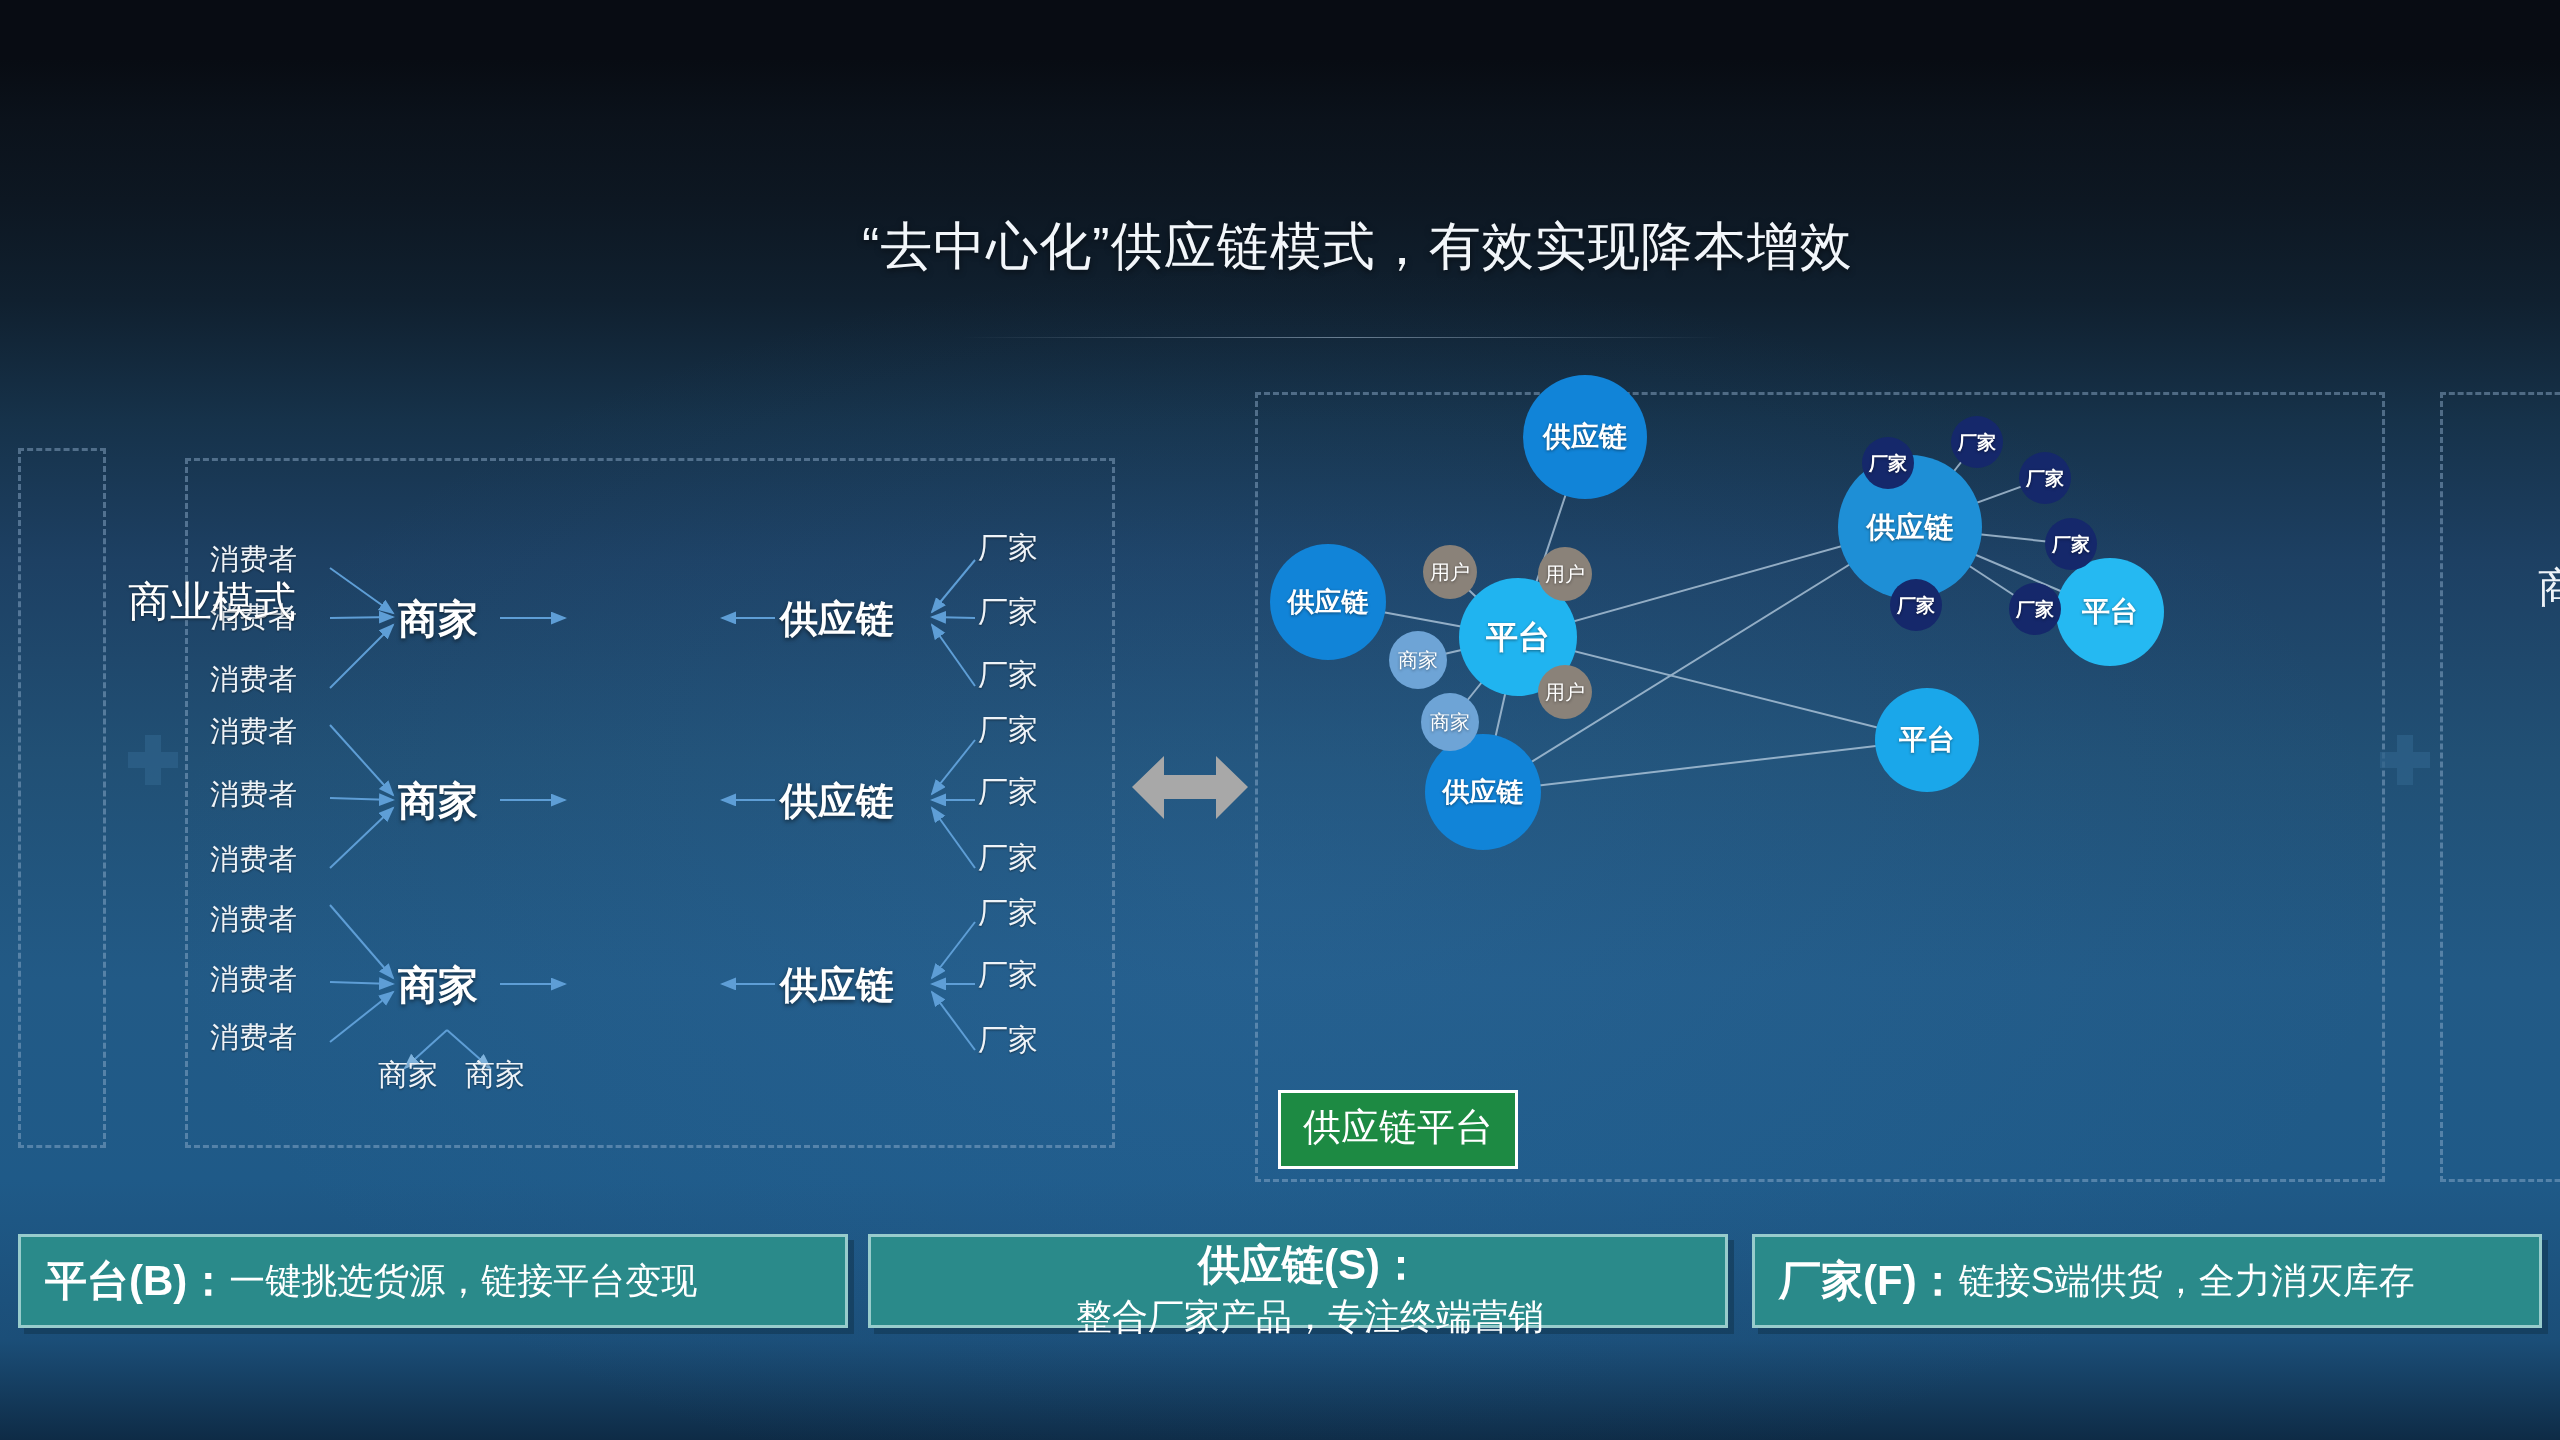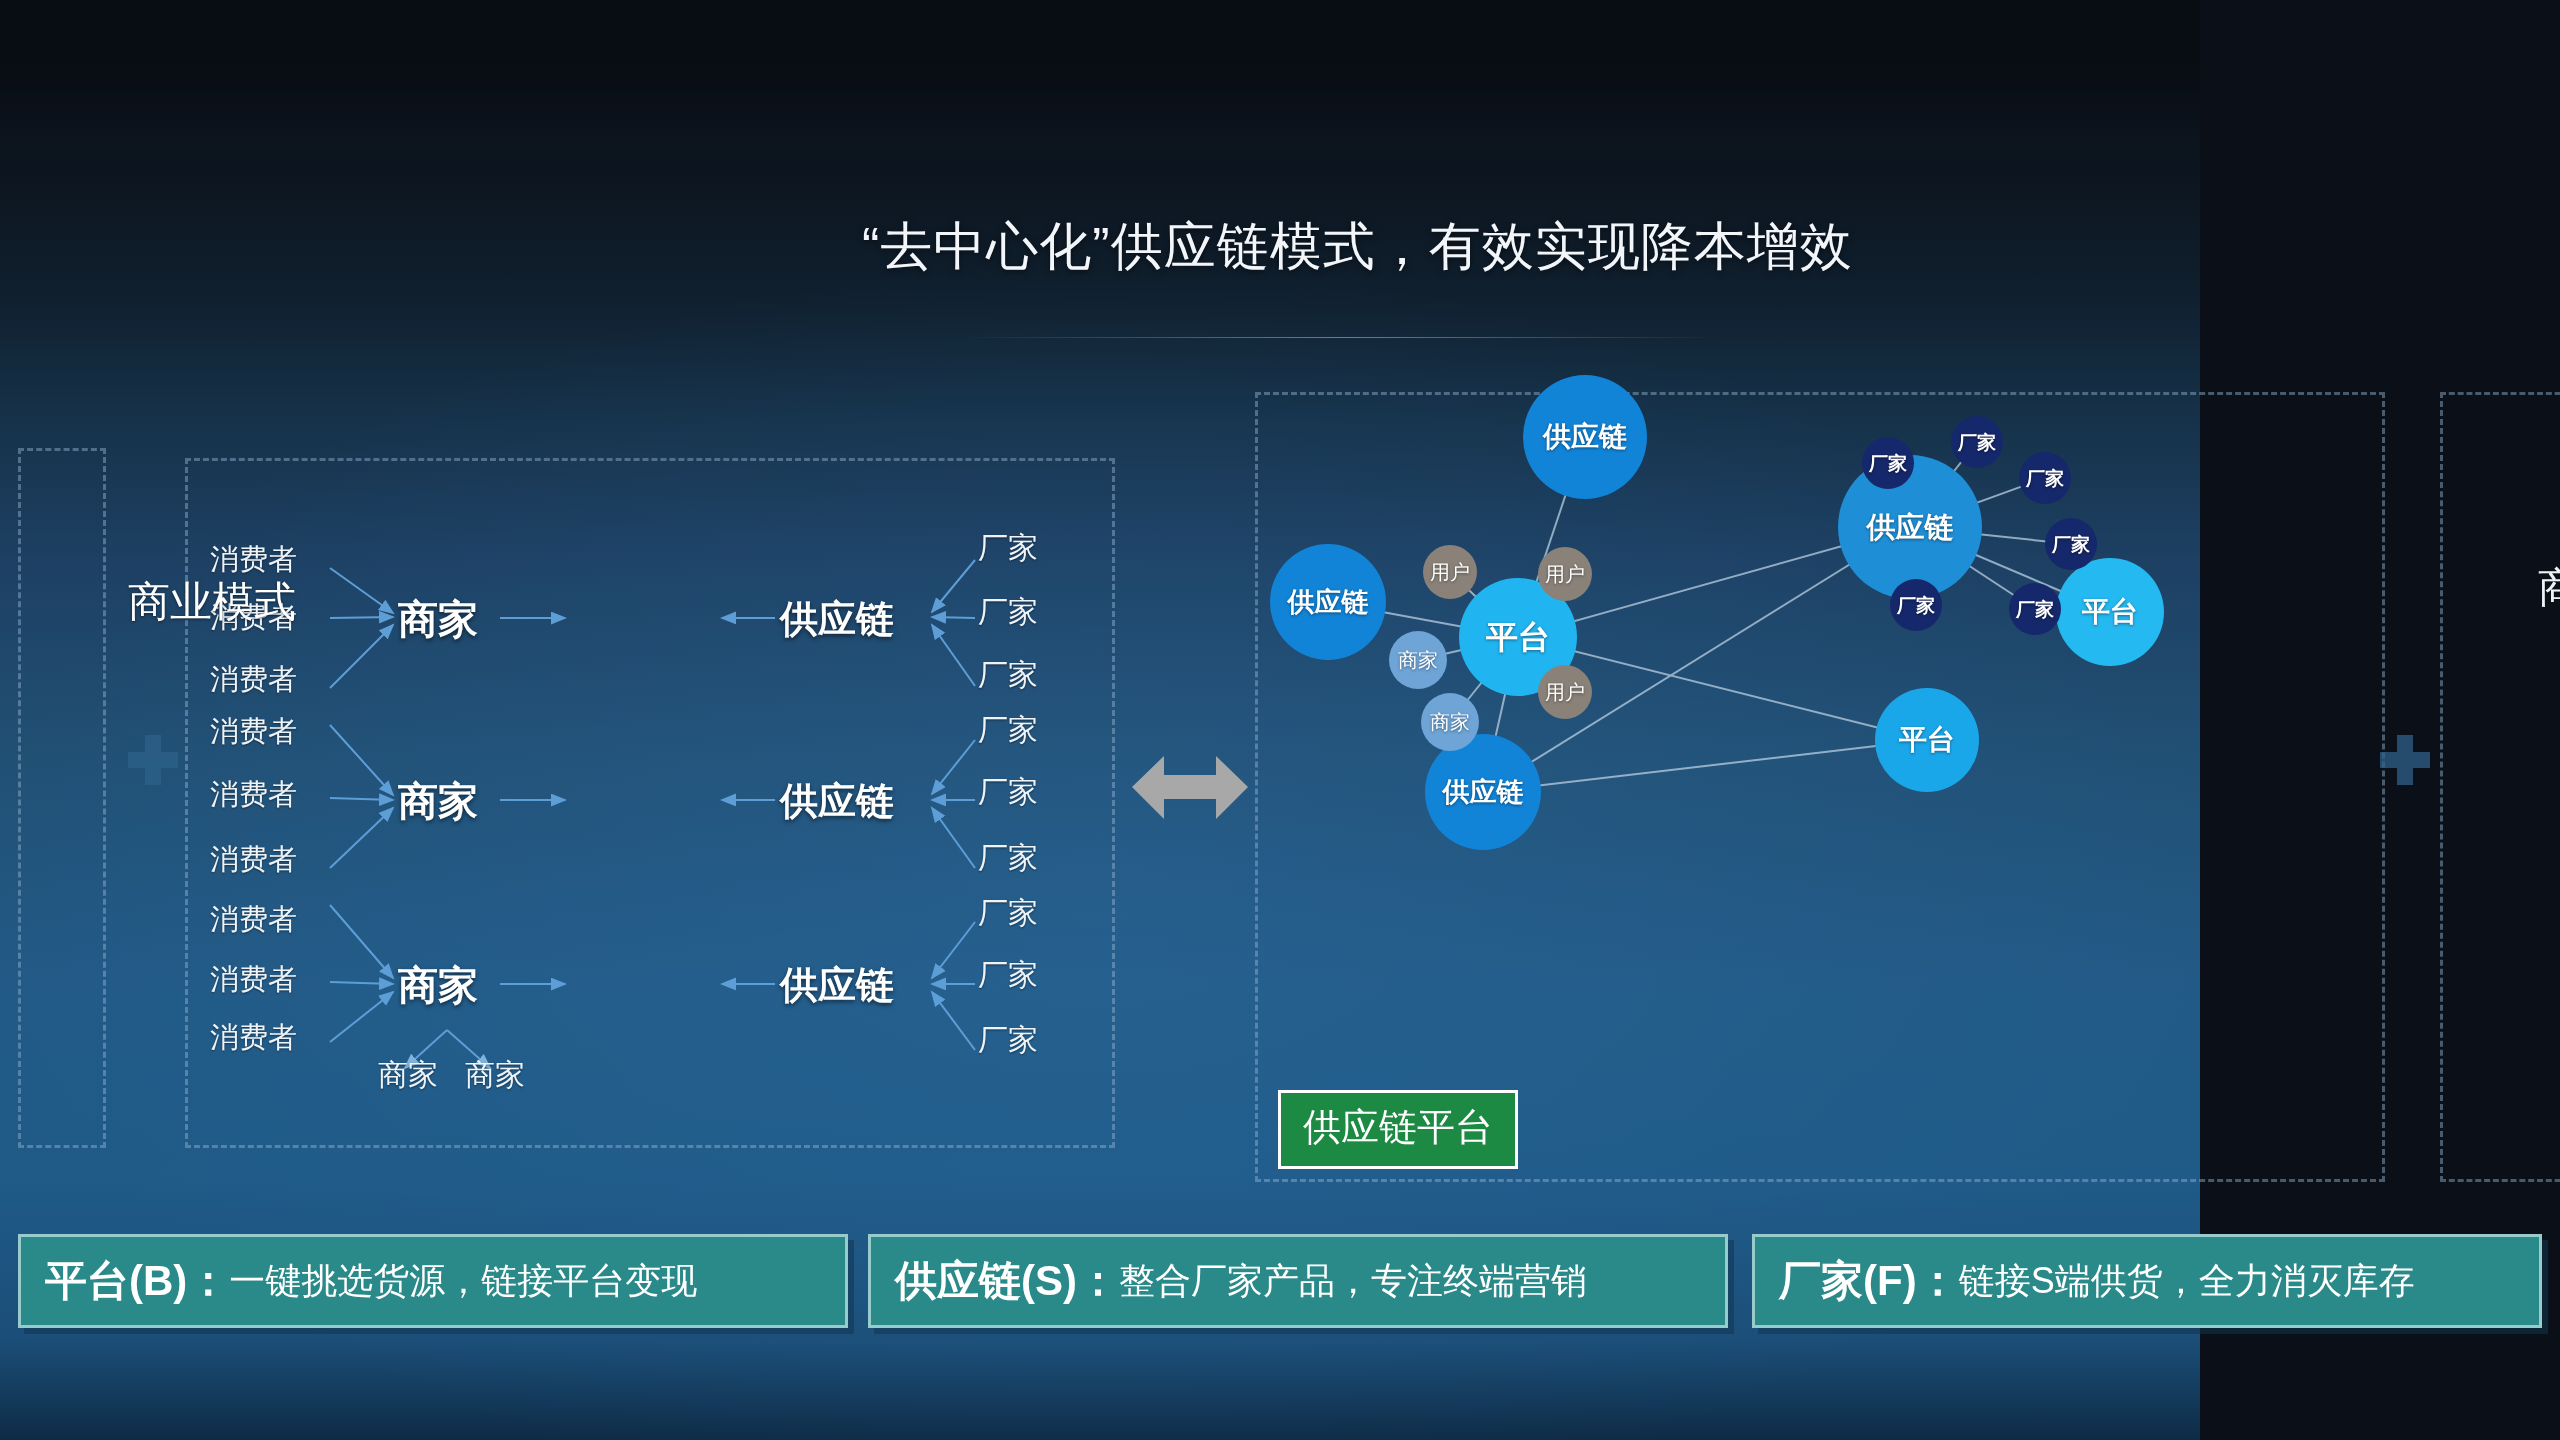--- a/index.html
+++ b/index.html
@@ -5,21 +5,21 @@
   * { margin:0; padding:0; box-sizing:border-box; }
   html,body { width:2560px; height:1440px; overflow:hidden; }
   body {
     font-family:"Liberation Sans","DejaVu Sans",sans-serif;
     background:#0b1018;
     position:relative;
   }
 
   
   #slide {
-    position:absolute; left:0; top:0; width:2200px; height:1440px;
+    position:absolute; left:0; top:0; width:2560px; height:1440px;
     background:
       linear-gradient(180deg,
         #080c13 0px, #080c13 60px,
         #0b121b 120px, #0d1722 200px,
         #10202f 300px, #16324a 420px,
         #1d4063 560px, #215075 760px,
         #225a86 980px, #1f5a88 1180px,
         #1b4e78 1340px, #0e2b46 1440px);
   }
   
@@ -141,21 +141,21 @@
     position:absolute; top:1222px; height:94px;
     background:#2a8a8a;
     border:3px solid rgba(190,225,225,.75);
     display:flex; align-items:center; padding-left:24px;
     box-shadow:6px 6px 0 rgba(16,52,78,.55);
     margin-top:12px;
   }
   .bb-strong{ color:#fff; font-size:42px; font-weight:bold; white-space:nowrap; }
   .bb-text  { color:#fff; font-size:36px; white-space:nowrap; }
   #bar-b{ left:18px;   width:830px; }
-  #bar-s{ left:868px;  width:860px; }
+  #bar-s{ left:868px;  width:860px;flex-direction:column; }
   #bar-f{ left:1752px; width:790px; }
 
   #cut-char{
     position:absolute; left:2538px; top:560px;
     color:#eef3f8; font-size:42px; white-space:nowrap; overflow:hidden;
     width:22px;
   }
 </style>
 </head>
 <body>

